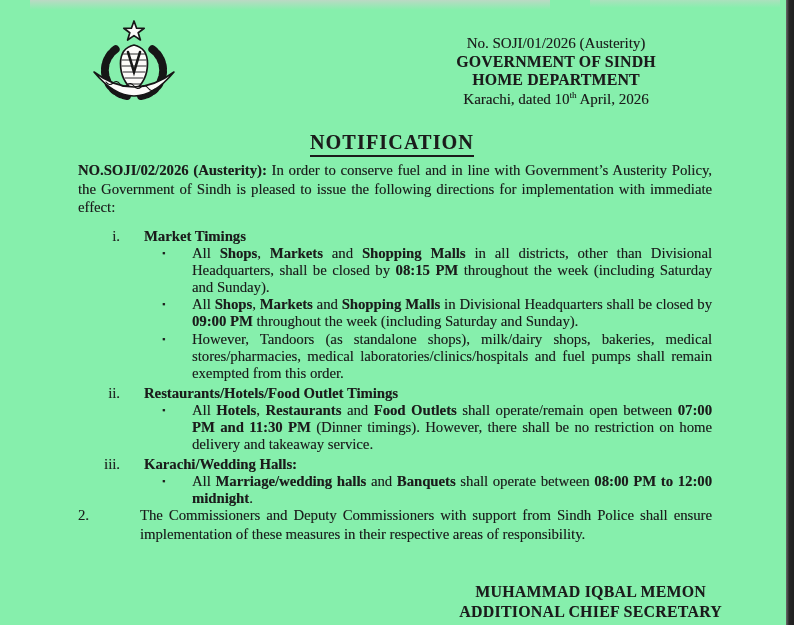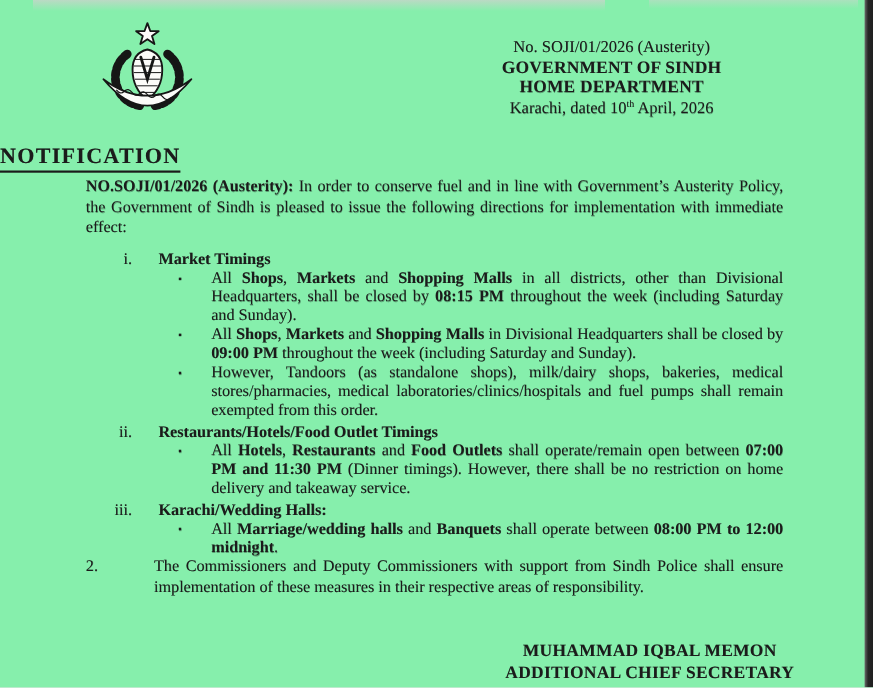--- a/index.html
+++ b/index.html
@@ -27,21 +27,21 @@
   }
   
   .emblem { position:absolute; left:82px; top:20px; width:104px; height:98px; }
   .letterhead {
     position:absolute; left:436px; top:34px; width:240px;
     text-align:center; line-height:18.5px; font-size:15px;
   }
   .letterhead .org, .letterhead .dept { font-weight:bold; font-size:15.8px; letter-spacing:0.2px; }
   sup { font-size:0.6em; vertical-align:super; line-height:0; }
   
-  .title-wrap { position:absolute; left:0; right:10px; top:131px; text-align:left; }
+  .title-wrap { position:absolute; left:0; right:10px; top:131px; text-align:center; }
   .title {
     display:inline-block; font-size:20px; font-weight:bold; letter-spacing:1.2px;
     border-bottom:2.6px solid #1b1b1b; padding-bottom:1px;
   }
   
   .intro {
     position:absolute; left:78px; width:634px; top:161px;
     font-size:14.7px; line-height:18.6px; text-align:justify;
   }
   .directives { position:absolute; left:78px; width:634px; top:228px; font-size:14.7px; line-height:17.1px; }
@@ -105,21 +105,21 @@
     <div>No. SOJI/01/2026 (Austerity)</div>
     <div class="org">GOVERNMENT OF SINDH</div>
     <div class="dept">HOME DEPARTMENT</div>
     <div><span>Karachi, dated 10</span><sup>th</sup><span> April, 2026</span></div>
   </div>
 
   <div class="title-wrap">
     <span class="title">NOTIFICATION</span>
   </div>
 
-  <div class="intro"><b>NO.SOJI/01/2026 (Austerity):</b><span> In order to conserve fuel and in line with Government’s Austerity Policy, the Government of Sindh is pleased to issue the following directions for implementation with immediate effect:</span></div>
+  <div class="intro"><b>NO.SOJI/02/2026 (Austerity):</b><span> In order to conserve fuel and in line with Government’s Austerity Policy, the Government of Sindh is pleased to issue the following directions for implementation with immediate effect:</span></div>
 
   <div class="directives">
 
     <div class="section">
       <div class="sec-head-row">
         <span class="numeral">i.</span>
         <span class="sec-heading">Market Timings</span>
       </div>
       <div class="bullet-row">
         <span class="bullet-marker">▪</span>

